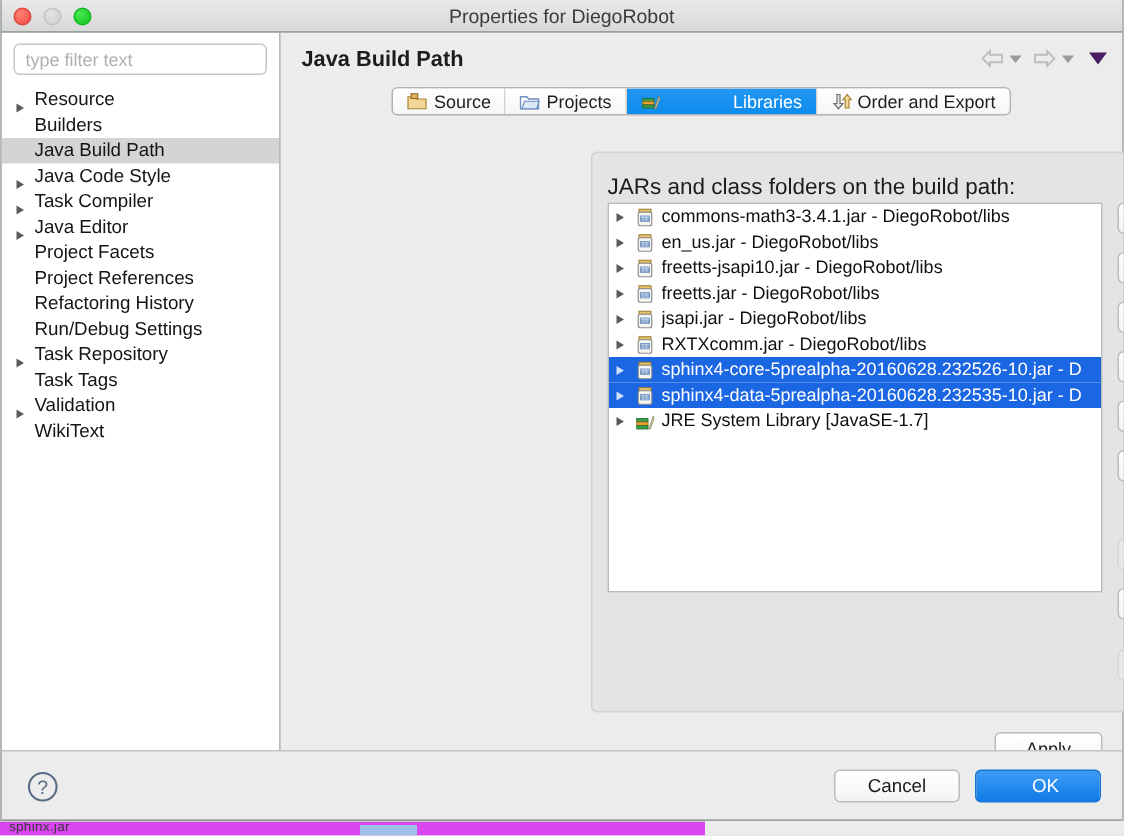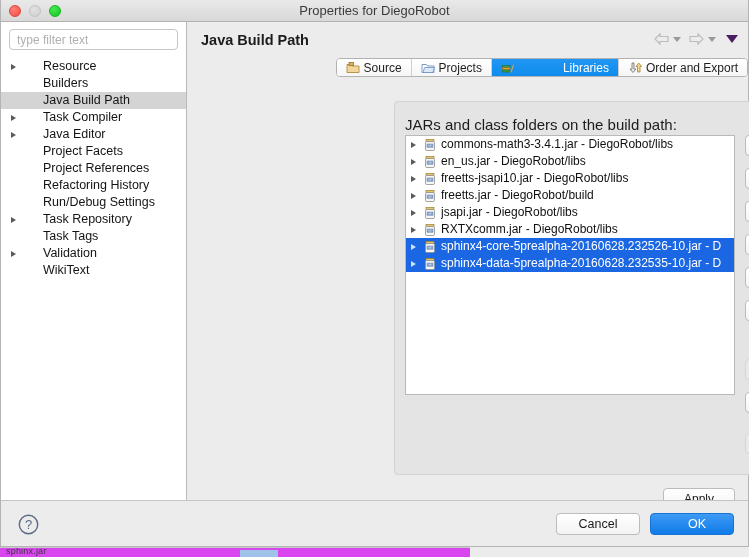--- a/index.html
+++ b/index.html
@@ -87,26 +87,25 @@
     color: #444;
     padding: 0 7px;
     outline: none;
     font-family: "Liberation Sans", sans-serif;
   }
   .filter-input::placeholder { color: #b0b0b0; }
 
   .tree { flex: 1 1 auto; padding-top: 2px; overflow: hidden; }
   .tree-row {
     height: 17px;
-    display: flex; align-items: center;
+    display: flex; align-items: flex-end;
     font-size: 12.5px;
     color: #141414;
     padding-left: 10px;
     white-space: nowrap;
-    gap: 20px;
   }
   .tree-row.selected { background: #d4d4d4; }
   .twisty {
     width: 12px; flex: 0 0 12px;
     display: flex; align-items: center; justify-content: flex-start;
   }
   .twisty .tri {
     width: 0; height: 0;
     border-left: 5px solid #5a5a5a;
     border-top: 3.5px solid transparent;
@@ -143,21 +142,21 @@
   .caret-purple {
     width: 0; height: 0;
     border-left: 6px solid transparent;
     border-right: 6px solid transparent;
     border-top: 8px solid #4b1e63;
     margin-left: 3px;
   }
 
   
   .tabs-row {
-    display: flex; justify-content: flex-end;
+    display: flex; justify-content: center;
     height: 19px;
     margin-top: 1px;
     position: relative;
     z-index: 3;
   }
   .tabs {
     display: flex;
     height: 19px;
     border: 1px solid #b2b2b2;
     border-radius: 4px;
@@ -329,20 +328,26 @@
               </span>
               <span class="tree-label">Resource</span>
             </div>
             <div class="tree-row">
               <span class="twisty"></span>
               <span class="tree-label">Builders</span>
             </div>
             <div class="tree-row selected">
               <span class="twisty"></span>
               <span class="tree-label">Java Build Path</span>
+            </div>
+            <div class="tree-row">
+              <span class="twisty">
+                <span class="tri"></span>
+              </span>
+              <span class="tree-label">Java Code Style</span>
             </div>
             <div class="tree-row">
               <span class="twisty">
                 <span class="tri"></span>
               </span>
               <span class="tree-label">Task Compiler</span>
             </div>
             <div class="tree-row">
               <span class="twisty">
                 <span class="tri"></span>
@@ -503,21 +508,21 @@
                   <span class="tri"></span>
                 </span>
                 <span>
                   <svg class="row-ico" viewBox="0 0 14 14">
                     <rect x="3" y="1.5" width="8" height="2" fill="#e8c46a" stroke="#9c7f34" stroke-width=".7"></rect>
                     <rect x="2.5" y="3.5" width="9" height="9" rx="1.3" fill="#f7f7f2" stroke="#8d8d8d" stroke-width=".8"></rect>
                     <rect x="4" y="6" width="6" height="3.6" fill="#cfe0f7" stroke="#6f93c4" stroke-width=".6"></rect>
                     <text x="7" y="9" font-size="3.4" text-anchor="middle" fill="#24457e" font-family="Liberation Sans, sans-serif">010</text>
                   </svg>
                 </span>
-                <span class="row-label">freetts.jar - DiegoRobot/build</span>
+                <span class="row-label">freetts.jar - DiegoRobot/libs</span>
               </div>
               <div class="list-row">
                 <span class="twisty">
                   <span class="tri"></span>
                 </span>
                 <span>
                   <svg class="row-ico" viewBox="0 0 14 14">
                     <rect x="3" y="1.5" width="8" height="2" fill="#e8c46a" stroke="#9c7f34" stroke-width=".7"></rect>
                     <rect x="2.5" y="3.5" width="9" height="9" rx="1.3" fill="#f7f7f2" stroke="#8d8d8d" stroke-width=".8"></rect>
                     <rect x="4" y="6" width="6" height="3.6" fill="#cfe0f7" stroke="#6f93c4" stroke-width=".6"></rect>
@@ -560,20 +565,34 @@
                 </span>
                 <span>
                   <svg class="row-ico" viewBox="0 0 14 14">
                     <rect x="3" y="1.5" width="8" height="2" fill="#e8c46a" stroke="#9c7f34" stroke-width=".7"></rect>
                     <rect x="2.5" y="3.5" width="9" height="9" rx="1.3" fill="#f7f7f2" stroke="#8d8d8d" stroke-width=".8"></rect>
                     <rect x="4" y="6" width="6" height="3.6" fill="#cfe0f7" stroke="#6f93c4" stroke-width=".6"></rect>
                     <text x="7" y="9" font-size="3.4" text-anchor="middle" fill="#24457e" font-family="Liberation Sans, sans-serif">010</text>
                   </svg>
                 </span>
                 <span class="row-label">sphinx4-data-5prealpha-20160628.232535-10.jar - D</span>
+              </div>
+              <div class="list-row">
+                <span class="twisty">
+                  <span class="tri"></span>
+                </span>
+                <span>
+                  <svg class="row-ico" viewBox="0 0 14 14">
+                    <rect x="1.5" y="5" width="7.5" height="2.2" fill="#3aa04a" stroke="#227034" stroke-width=".6"></rect>
+                    <rect x="1.5" y="7.4" width="7.5" height="2.2" fill="#f0a32e" stroke="#a8701b" stroke-width=".6"></rect>
+                    <rect x="1.5" y="9.8" width="7.5" height="2.2" fill="#3aa04a" stroke="#227034" stroke-width=".6"></rect>
+                    <path d="M9.5 12 L12.5 3.5 L13 5 L10.5 12 Z" fill="#f2e6b8" stroke="#8d8d5a" stroke-width=".6"></path>
+                  </svg>
+                </span>
+                <span class="row-label">JRE System Library [JavaSE-1.7]</span>
               </div>
             </div>
 
           <div class="btn-col" id="button-column">
               <button class="btn">Add JARs...</button>
               <button class="btn">Add External JARs...</button>
               <button class="btn">Add Variable...</button>
               <button class="btn">Add Library...</button>
               <button class="btn">Add Class Folder...</button>
               <button class="btn">Add External Class Folder...</button>

